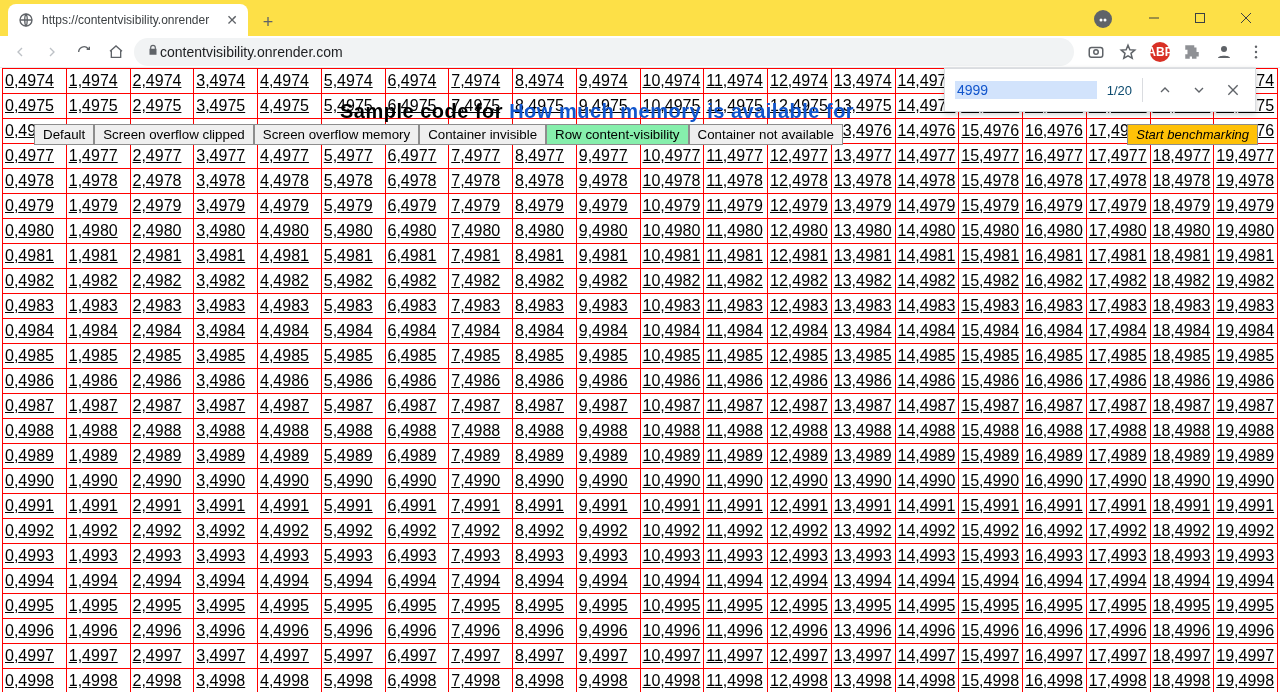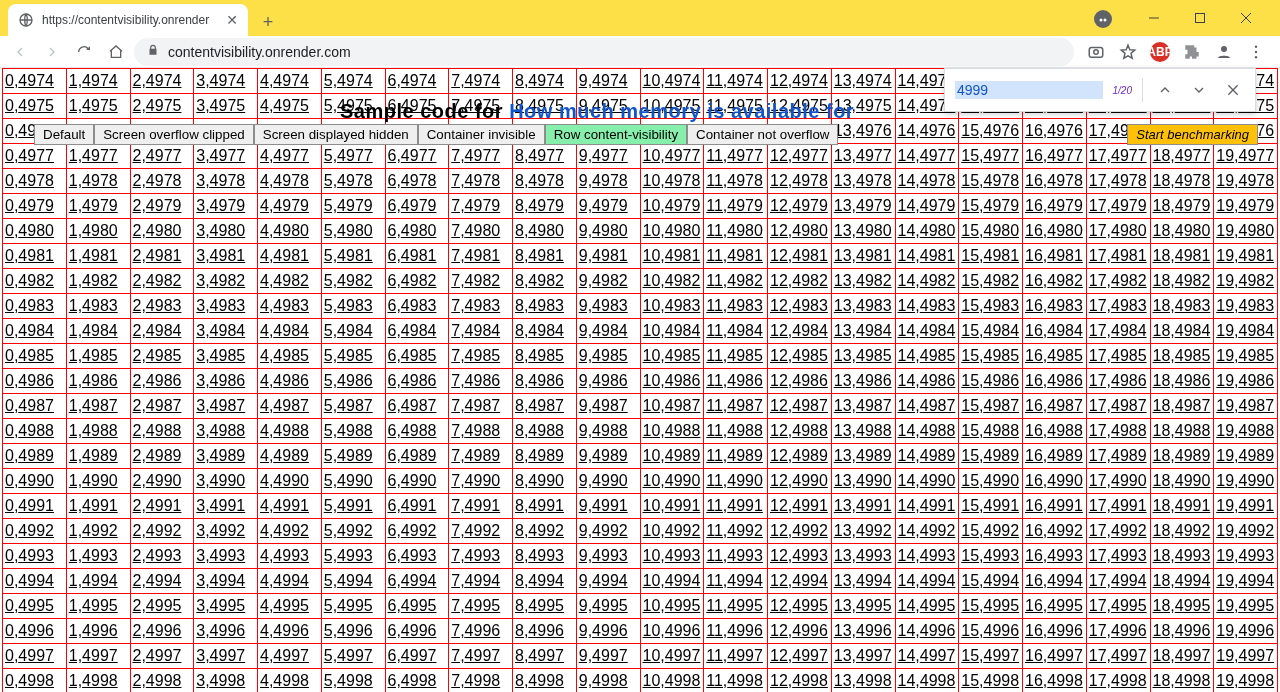--- a/index.html
+++ b/index.html
@@ -23,36 +23,36 @@
   .window-controls .wc svg { width: 12px; height: 12px; }
   .incog { width:18px; height:18px; border-radius:50%; background:#5f6368; display:flex; align-items:center; justify-content:center; margin-right:10px;}
   .incog svg { width:12px; height:12px; fill:#fff;}
 
   .omnibar { height: 32px; background: #fff; border-bottom: 1px solid #e8eaed; display: flex; align-items: center; padding: 0 6px; gap: 4px; }
   .nav-btn { width: 28px; height: 28px; display: flex; align-items: center; justify-content: center; color: #5f6368; border-radius: 50%; }
   .nav-btn.disabled { color: #bdc1c6; }
   .nav-btn svg { width: 16px; height: 16px; }
   .addr {
     flex: 1; height: 28px; background: #f1f3f4; border-radius: 14px; display: flex; align-items: center;
-    padding: 0 12px; gap: 8px; font-size: 14px; color: #202124;
+    padding: 0 12px; font-size: 14px; color: #202124;
   }
   .addr .lock svg { width: 14px; height: 14px; color:#5f6368;}
   .toolbar-icons { display: flex; gap: 4px; padding: 0 4px; align-items: center; }
   .toolbar-icons .ti { width: 28px; height: 28px; display:flex; align-items:center; justify-content:center; color:#5f6368; }
   .toolbar-icons .ti svg { width:18px; height:18px; }
   .abp { width:20px; height:20px; border-radius:50%; background:#d93025; color:#fff; font-size:12px; font-weight:bold; display:flex; align-items:center; justify-content:center;}
 
   
   .find-bar {
     position: absolute; top: 68px; right: 24px; width: 312px; height: 44px;
     background: #fff; border: 1px solid #dadce0; box-shadow: 0 2px 6px rgba(0,0,0,.2);
     display: flex; align-items: center; padding: 0 10px; gap: 10px; z-index: 50;
   }
   .find-bar .q { flex:1; font-size:14px; color:#1155cc; background:#d2e3fc; padding:1px 2px;}
-  .find-bar .count { font-size:10px; color:#6d28d9; white-space:nowrap;font-style:italic;}
+  .find-bar .count { font-size:13px; color:#0c4a6e; white-space:nowrap;}
   .find-bar .sep { width:1px; height:24px; background:#dadce0;}
   .find-bar .fb-btn { width:24px; height:24px; display:flex; align-items:center; justify-content:center; color:#5f6368;}
   .find-bar .fb-btn svg { width:16px; height:16px;}
 
   
   .page {
     position: relative; height: calc(692px - 68px);
   }
   .page-scroll { position:absolute; inset:0; padding: 0 2px 4px; }
   
@@ -219,24 +219,24 @@
 <div class="page">
   <div class="page-scroll">
     <div class="page-heading">
       <span class="pre">Sample code for </span><span class="link">How much memory is available for</span>
     </div>
 
     <div class="controls" id="controls">
 
     <button class="ctrl-btn">Default</button>
         <button class="ctrl-btn">Screen overflow clipped</button>
-        <button class="ctrl-btn">Screen displayed hidden</button>
+        <button class="ctrl-btn">Screen overflow memory</button>
         <button class="ctrl-btn">Container invisible</button>
         <button class="ctrl-btn active">Row content-visibility</button>
-        <button class="ctrl-btn">Container not overflow</button>
+        <button class="ctrl-btn">Container not available</button>
       </div>
     <button class="start-bm">Start benchmarking</button>
 
     <table class="grid" id="grid">
       <tbody>
           <tr>
             <td><span class="pfx">0,</span><span class="num">4974</span></td>
             <td><span class="pfx">1,</span><span class="num">4974</span></td>
             <td><span class="pfx">2,</span><span class="num">4974</span></td>
             <td><span class="pfx">3,</span><span class="num">4974</span></td>

